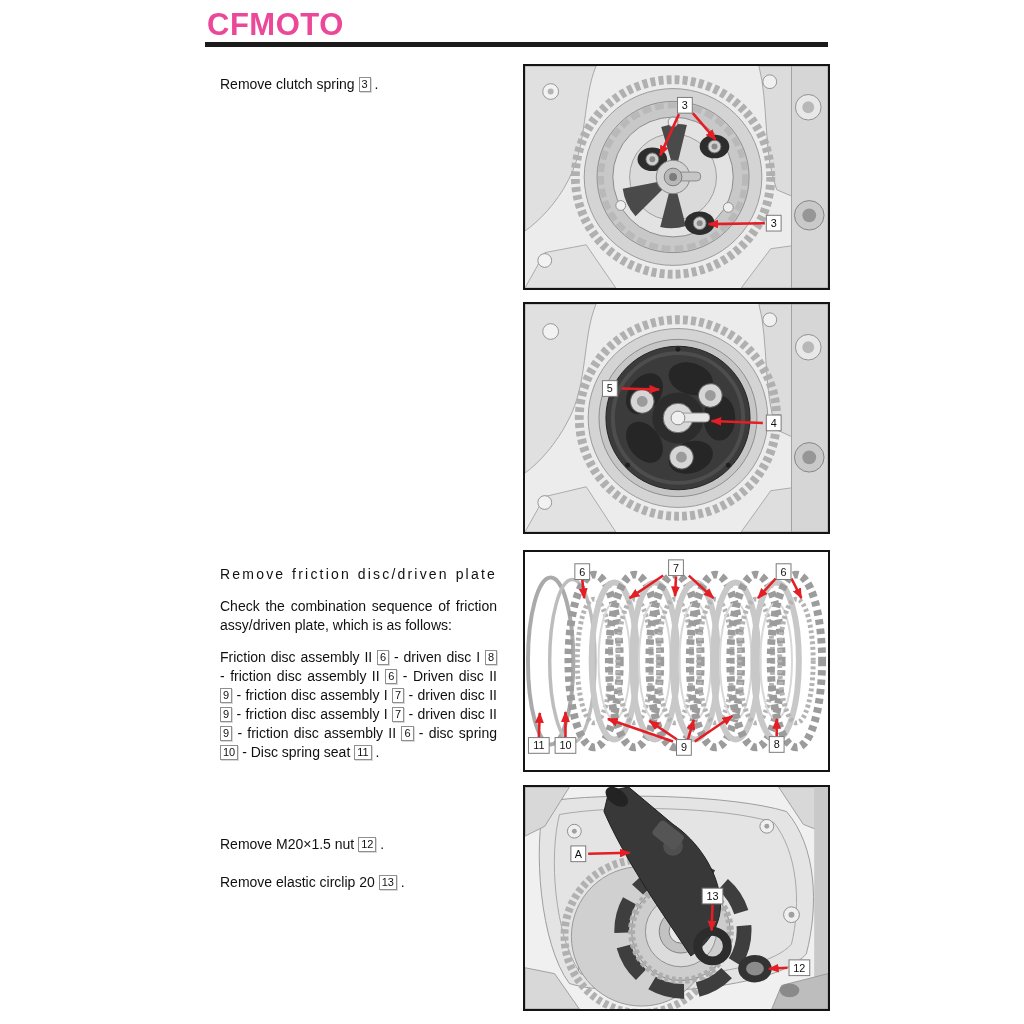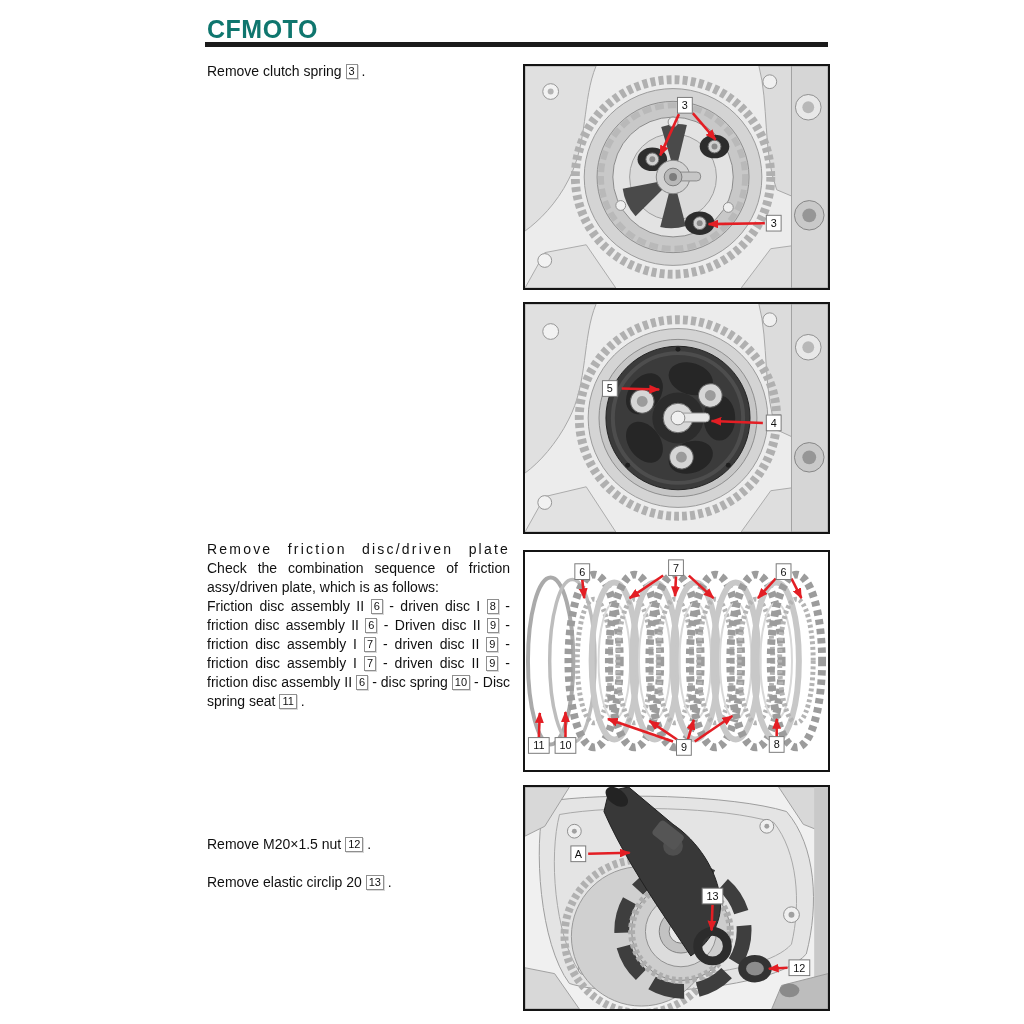--- a/index.html
+++ b/index.html
@@ -3,29 +3,29 @@
 <meta charset="utf-8">
 <style>
   *{margin:0;padding:0;box-sizing:border-box}
   html,body{background:#ffffff}
   body{
     width:1024px;height:1024px;position:relative;overflow:hidden;
     font-family:"Liberation Sans",sans-serif;color:#111;
   }
   .page{position:absolute;inset:0;background:#fff}
   .brand{
-    position:absolute;left:207px;top:15px;
-    font-size:25px;font-weight:700;letter-spacing:.5px;color:#0f766e;
+    position:absolute;left:207px;top:7px;
+    font-size:31px;font-weight:700;letter-spacing:.5px;color:#ec4899;
   }
   .header-rule{position:absolute;left:205px;top:42px;width:623px;height:5px;background:#1b1b1b}
   .textcol{
     position:absolute;left:207px;width:303px;
     font-size:14px;line-height:19px;text-align:justify;color:#101010;
   }
-  .textcol p{margin:0}
+  .textcol p{margin:13px}
   .textcol p.gap{margin-top:19px}
   .textcol p.stretch{text-align-last:justify;letter-spacing:2.2px}
   .refbox{
     display:inline-block;min-width:11px;padding:0 2px;height:15px;line-height:13px;
     font-size:11px;text-align:center;vertical-align:0;position:relative;top:-1px;
     border:1px solid #8f8f8f;background:#fff;color:#111;
     box-shadow:1px 1px 0 #d9d9d9;
   }
   .fig{
     position:absolute;left:523px;width:307px;
@@ -180,21 +180,21 @@
           <rect x="78.5" y="78" width="15" height="16" fill="#ffffff" stroke="#7a7a7a"></rect>
           <text x="86" y="90" text-anchor="middle">5</text>
         </g>
         <g>
           <rect x="244.5" y="113" width="15" height="16" fill="#ffffff" stroke="#7a7a7a"></rect>
           <text x="252" y="125" text-anchor="middle">4</text>
         </g>
       </svg>
   </figure>
 
-  <section class="textcol" style="top:540px">
+  <section class="textcol" style="top:552px">
     <p class="stretch">Remove friction disc/driven plate</p>
     <p>Check the combination sequence of friction assy/driven plate, which is as follows:</p>
     <p>Friction disc assembly II <span class="refbox">6</span> - driven disc I <span class="refbox">8</span> - friction disc assembly II <span class="refbox">6</span> - Driven disc II <span class="refbox">9</span> - friction disc assembly I <span class="refbox">7</span> - driven disc II <span class="refbox">9</span> - friction disc assembly I <span class="refbox">7</span> - driven disc II <span class="refbox">9</span> - friction disc assembly II <span class="refbox">6</span> - disc spring <span class="refbox">10</span> - Disc spring seat <span class="refbox">11</span> .</p>
   </section>
   <figure class="fig" style="top:550px;height:222px;background:#fff">
     <svg viewBox="0 0 307 222" preserveAspectRatio="none">
       <g fill="none">
         <rect width="307" height="222" fill="#ffffff"></rect>
         <ellipse cx="26" cy="111" rx="23" ry="85" stroke="#aaaaaa" stroke-width="4"></ellipse>
         <ellipse cx="48" cy="111" rx="23" ry="83" stroke="#bdbdbd" stroke-width="3.5"></ellipse>

